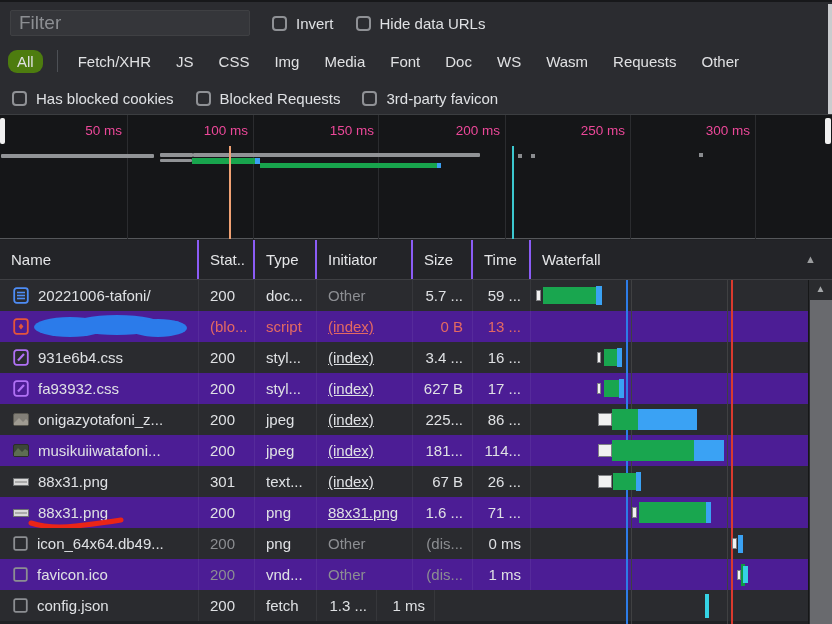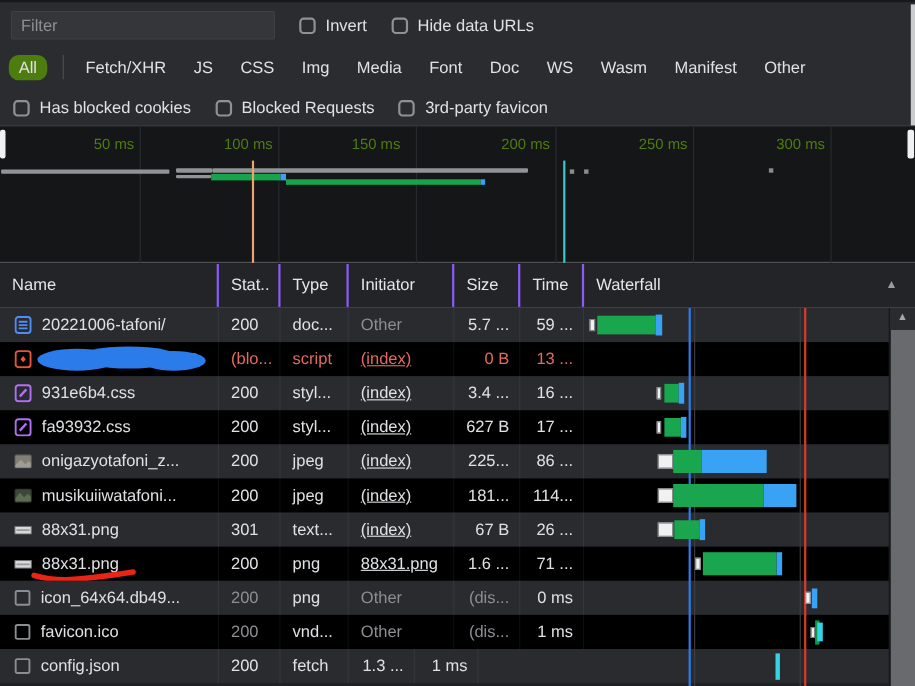--- a/index.html
+++ b/index.html
@@ -8,57 +8,57 @@
     position: relative; width: 832px; height: 624px;
     background:#202124; overflow:hidden;
     font-family:"Liberation Sans", sans-serif;
     color:#dfe1e4; font-size:15px;
   }
   
   .toolbar { position:absolute; left:0; top:0; width:832px; height:115px;
     background:#2b2c30; border-top:2px solid #17181a; border-bottom:1px solid #3c3e41;}
   .tb-row1 { position:absolute; left:0; top:6px; width:100%; height:30px; display:flex; align-items:center; }
   .filter-input { width:240px; height:26px; margin-left:10px; background:#35363a;
-    border:1px solid #3f4043; border-radius:2px; color:#dfe1e4; font-size:15px;
+    border:1px solid #3f4043; border-radius:2px; color:#dfe1e4; font-size:19px;
     font-family:"Liberation Sans", sans-serif; padding:0 8px; outline:none; }
   .filter-input::placeholder { color:#8c8e92; }
   .cb { display:inline-block; width:15px; height:15px; border:2px solid #8f9195; border-radius:4px; background:transparent; flex:none; }
   .cb-group { display:flex; align-items:center; gap:9px; }
   .tb-row1 .cb-group { margin-left:22px; }
   .tb-row2 { position:absolute; left:8px; top:44px; height:30px; display:flex; align-items:center; gap:13px; }
   .tab { color:#e0e1e3; padding:3px 6px; white-space:nowrap; }
   .tab.selected { background:#4d7c0f; border-radius:9px; padding:3px 9px; }
   .tab-divider { width:1px; height:22px; background:#4d5055; margin:0 1px; }
   .tb-row3 { position:absolute; left:12px; top:82px; height:28px; display:flex; align-items:center; gap:22px; }
   .corner-strip { position:absolute; right:0; top:2px; width:4px; height:110px; background:#caccce; }
   
   .overview { position:absolute; left:0; top:115px; width:832px; height:124px;
     background:#151618; border-bottom:1px solid #55575a; }
   .ov-gridline { position:absolute; top:0; width:1px; height:124px; background:#2b2c2f; }
-  .ov-label { position:absolute; top:8px; height:18px; color:#4d7c0f; font-size:13.5px; text-align:right; }
+  .ov-label { position:absolute; top:8px; height:18px; color:#ec4899; font-size:13.5px; text-align:right; }
   .ob { position:absolute; }
   .ob-handle { background:#f1f1f1; border-radius:2px; }
   .ob-gray { background:#919396; border-radius:1px; }
   .ob-green { background:#18a44d; }
   .ob-blue { background:#3b9ff2; }
   .ob-dot { background:#8a8c8f; }
   .ob-vline-orange { background:#f0a173; width:2px; }
   .ob-vline-teal { background:#3cc8cf; width:2px; }
   
   .grid { position:absolute; left:0; top:240px; width:832px; height:384px; background:#202124; }
   .grid-header { display:flex; height:40px; background:#232428; border-bottom:1px solid #3e3f43; }
   .hcell { display:flex; align-items:center; padding-left:11px; border-right:2px solid #8b5cf6;
     color:#e5e6e8; overflow:hidden; white-space:nowrap; position:relative; }
   .c-name{width:199px;} .c-status{width:56px;} .c-type{width:62px;}
   .c-init{width:96px;} .c-size{width:60px;} .c-time{width:58px;} .c-wf{flex:1; border-right:none;}
   .sort-arrow { position:absolute; right:16px; top:13px; color:#9b9d9f; font-size:11px; }
   .grid-body { position:relative; width:832px; height:344px; overflow:hidden; }
   .row { display:flex; height:31px; width:832px; }
   .r-light { background:#2a2b2f; }
-  .r-dark  { background:#000000; }
+  .r-dark  { background:#4c1d95; }
   .cell { display:flex; align-items:center; padding:0 8px 0 11px; border-right:1px solid rgba(255,255,255,0.06);
     white-space:nowrap; overflow:hidden; position:relative; }
   .cell.num { justify-content:flex-end; padding-right:9px; }
   .name-cell { padding-left:13px; gap:9px; }
   .gray { color:#8c8e92; }
   .red { color:#e46962; }
   .link { text-decoration:underline; }
   .wf-cell { flex:1; position:relative; border-right:none; padding:0; }
   .wf-seg { position:absolute; }
   .wf-stalled { background:#f1f1f1; border:1px solid #808285; }
@@ -103,21 +103,21 @@
       <span class="tab-divider"></span>
       <span class="tab">Fetch/XHR</span>
       <span class="tab">JS</span>
       <span class="tab">CSS</span>
       <span class="tab">Img</span>
       <span class="tab">Media</span>
       <span class="tab">Font</span>
       <span class="tab">Doc</span>
       <span class="tab">WS</span>
       <span class="tab">Wasm</span>
-      <span class="tab">Manifest</span>
+      <span class="tab">Requests</span>
       <span class="tab">Other</span>
     </div>
     <div class="tb-row3">
       <span class="cb-group">
         <span class="cb"></span>
         <span>Has blocked cookies</span>
       </span>
       <span class="cb-group">
         <span class="cb"></span>
         <span>Blocked Requests</span>
@@ -129,21 +129,21 @@
     </div>
     <div class="corner-strip"></div>
   </div>
 
   <div class="overview" id="overview">
       <div class="ov-gridline" style="left: 127px;"></div>
       <div class="ov-label" style="left: 42px; width: 80px;">50 ms</div>
       <div class="ov-gridline" style="left: 253px;"></div>
       <div class="ov-label" style="left: 168px; width: 80px;">100 ms</div>
       <div class="ov-gridline" style="left: 378px;"></div>
-      <div class="ov-label" style="left: 284px; width: 80px;">150 ms</div>
+      <div class="ov-label" style="left: 294px; width: 80px;">150 ms</div>
       <div class="ov-gridline" style="left: 505px;"></div>
       <div class="ov-label" style="left: 420px; width: 80px;">200 ms</div>
       <div class="ov-gridline" style="left: 630px;"></div>
       <div class="ov-label" style="left: 545px; width: 80px;">250 ms</div>
       <div class="ov-gridline" style="left: 755px;"></div>
       <div class="ov-label" style="left: 670px; width: 80px;">300 ms</div>
       <div class="ob ob-gray" style="left: 1px; top: 39px; width: 153px; height: 4px;"></div>
       <div class="ob ob-gray" style="left: 160px; top: 38px; width: 33px; height: 4px;"></div>
       <div class="ob ob-gray" style="left: 193px; top: 38px; width: 287px; height: 4px;"></div>
       <div class="ob ob-gray" style="left: 160px; top: 44px; width: 32px; height: 3px;"></div>

